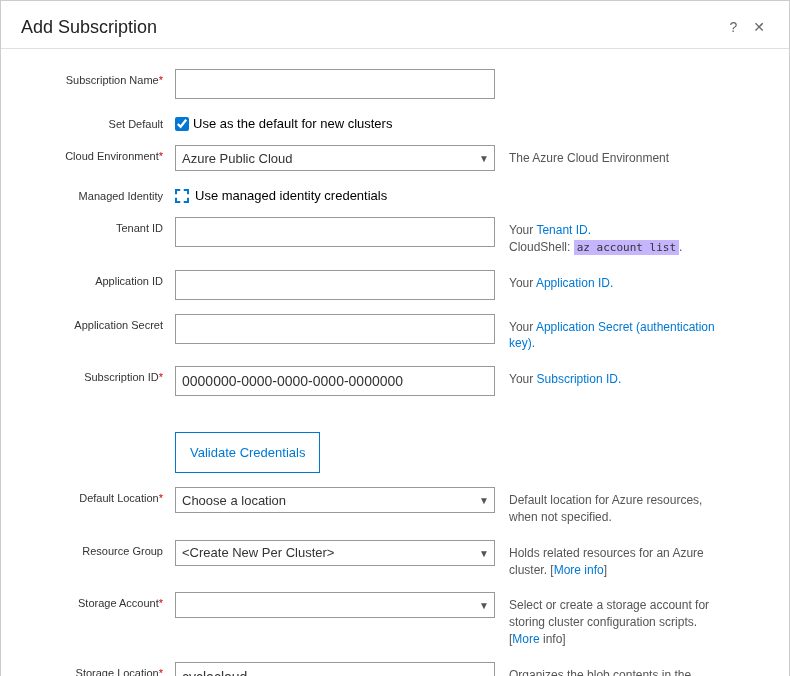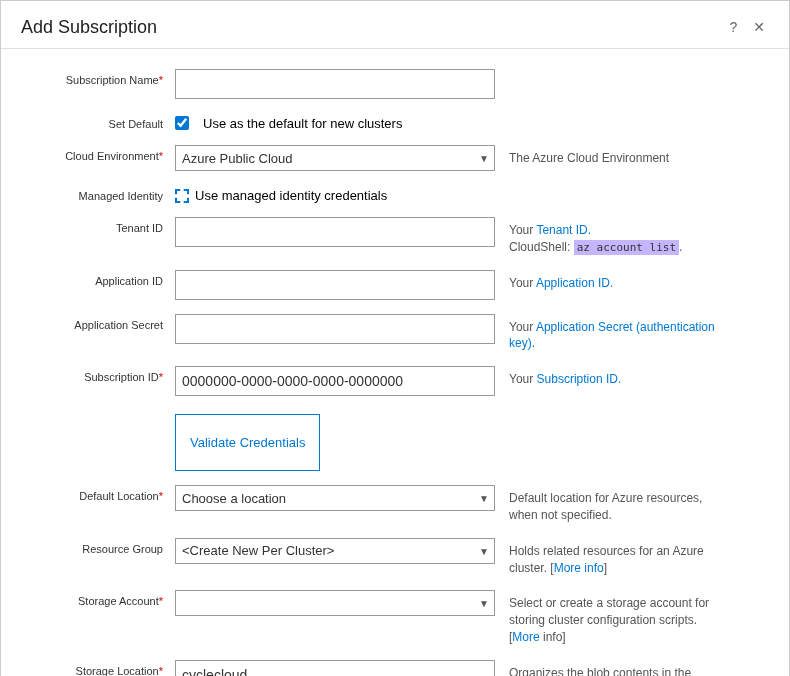--- a/index.html
+++ b/index.html
@@ -116,21 +116,22 @@
       position: absolute;
       right: 6px;
       top: 50%;
       transform: translateY(-50%);
       pointer-events: none;
       color: #555;
       font-size: 10px;
     }
     .checkbox-row {
       display: flex;
-      gap: 14px;
+      align-items: center;
+      gap: 4px;
       padding-top: 3px;
     }
     .checkbox-row input[type="checkbox"] {
       width: 14px;
       height: 14px;
       cursor: pointer;
       accent-color: #0078d4;
     }
     .managed-identity-row {
       display: flex;
@@ -141,27 +142,27 @@
     .dashed-checkbox {
       width: 14px;
       height: 14px;
       border: 2px dashed #0078d4;
       display: inline-block;
       flex-shrink: 0;
       cursor: pointer;
     }
     .validate-btn {
       display: inline-block;
-      padding: 20px 14px;
+      padding: 12px 14px;
       border: 1px solid #0078d4;
       background: #fff;
       color: #0078d4;
       font-size: 13px;
       cursor: pointer;
-      margin-top: 4px;
+      margin-top: 22px;
     }
     .code-inline {
       font-family: 'Courier New', monospace;
       font-size: 11px;
       background: #c4b5fd;
       padding: 1px 3px;
     }
     .hint-code {
       font-family: monospace;
       font-size: 11px;

